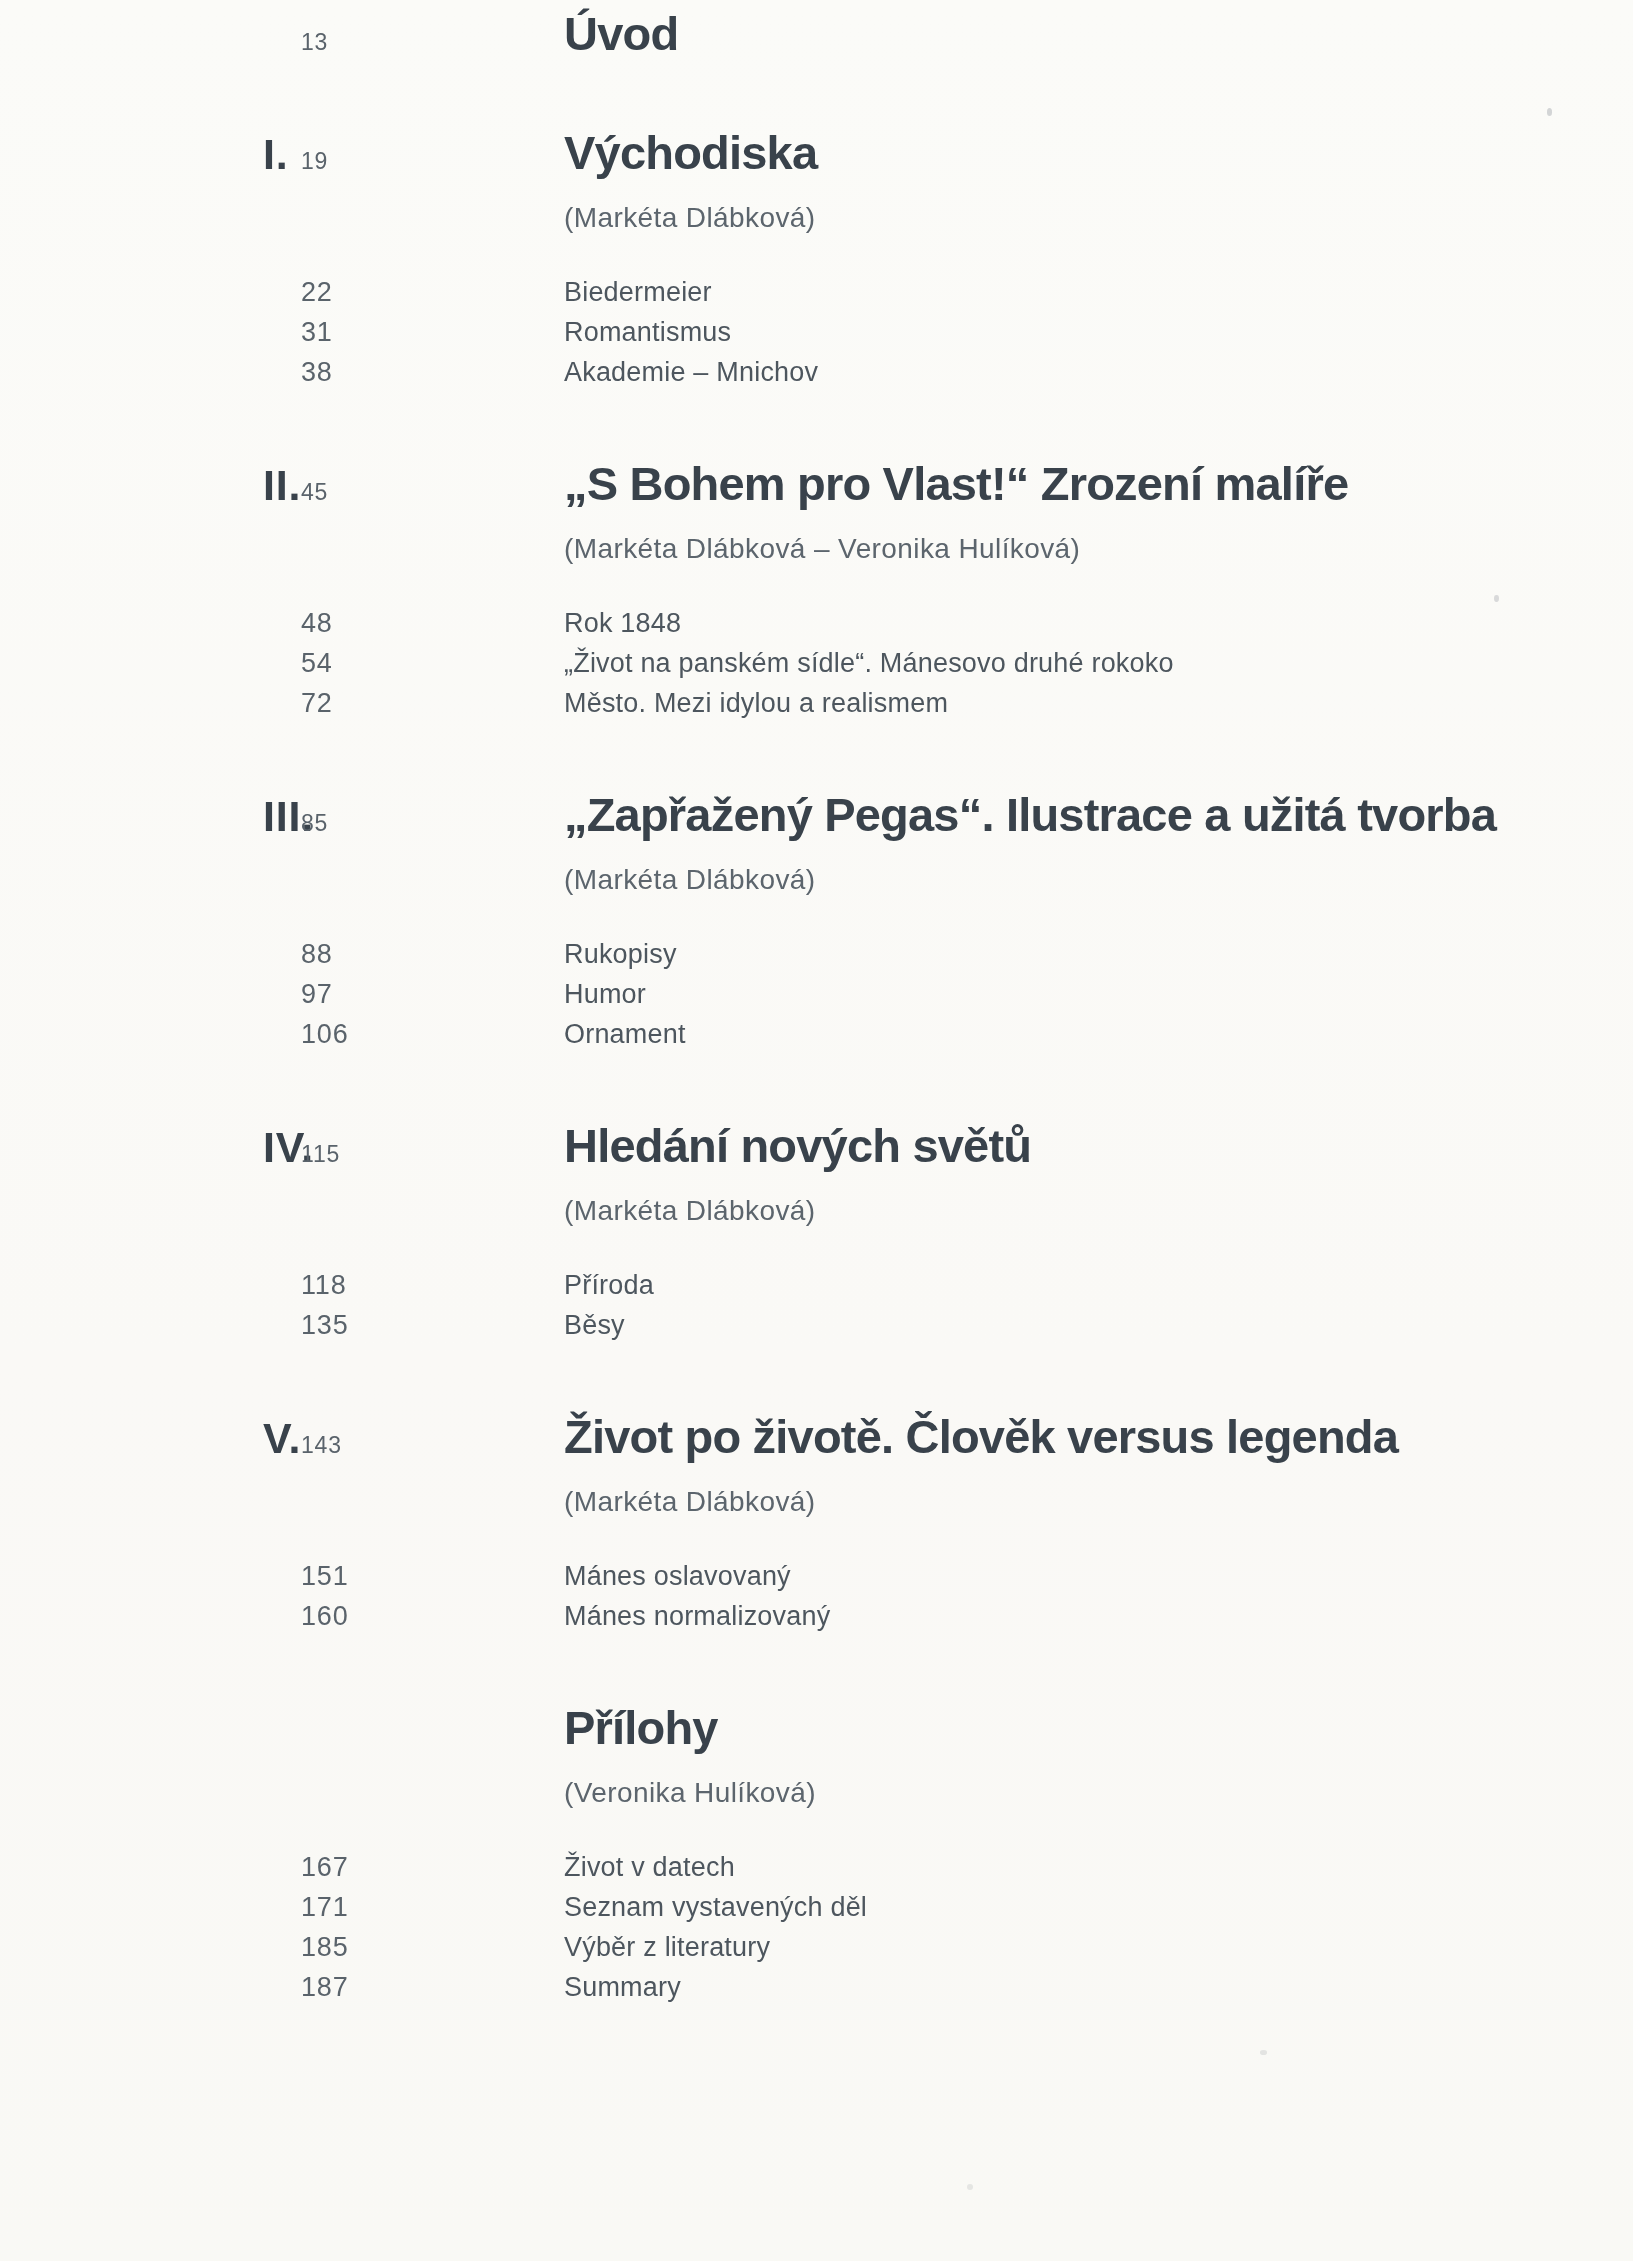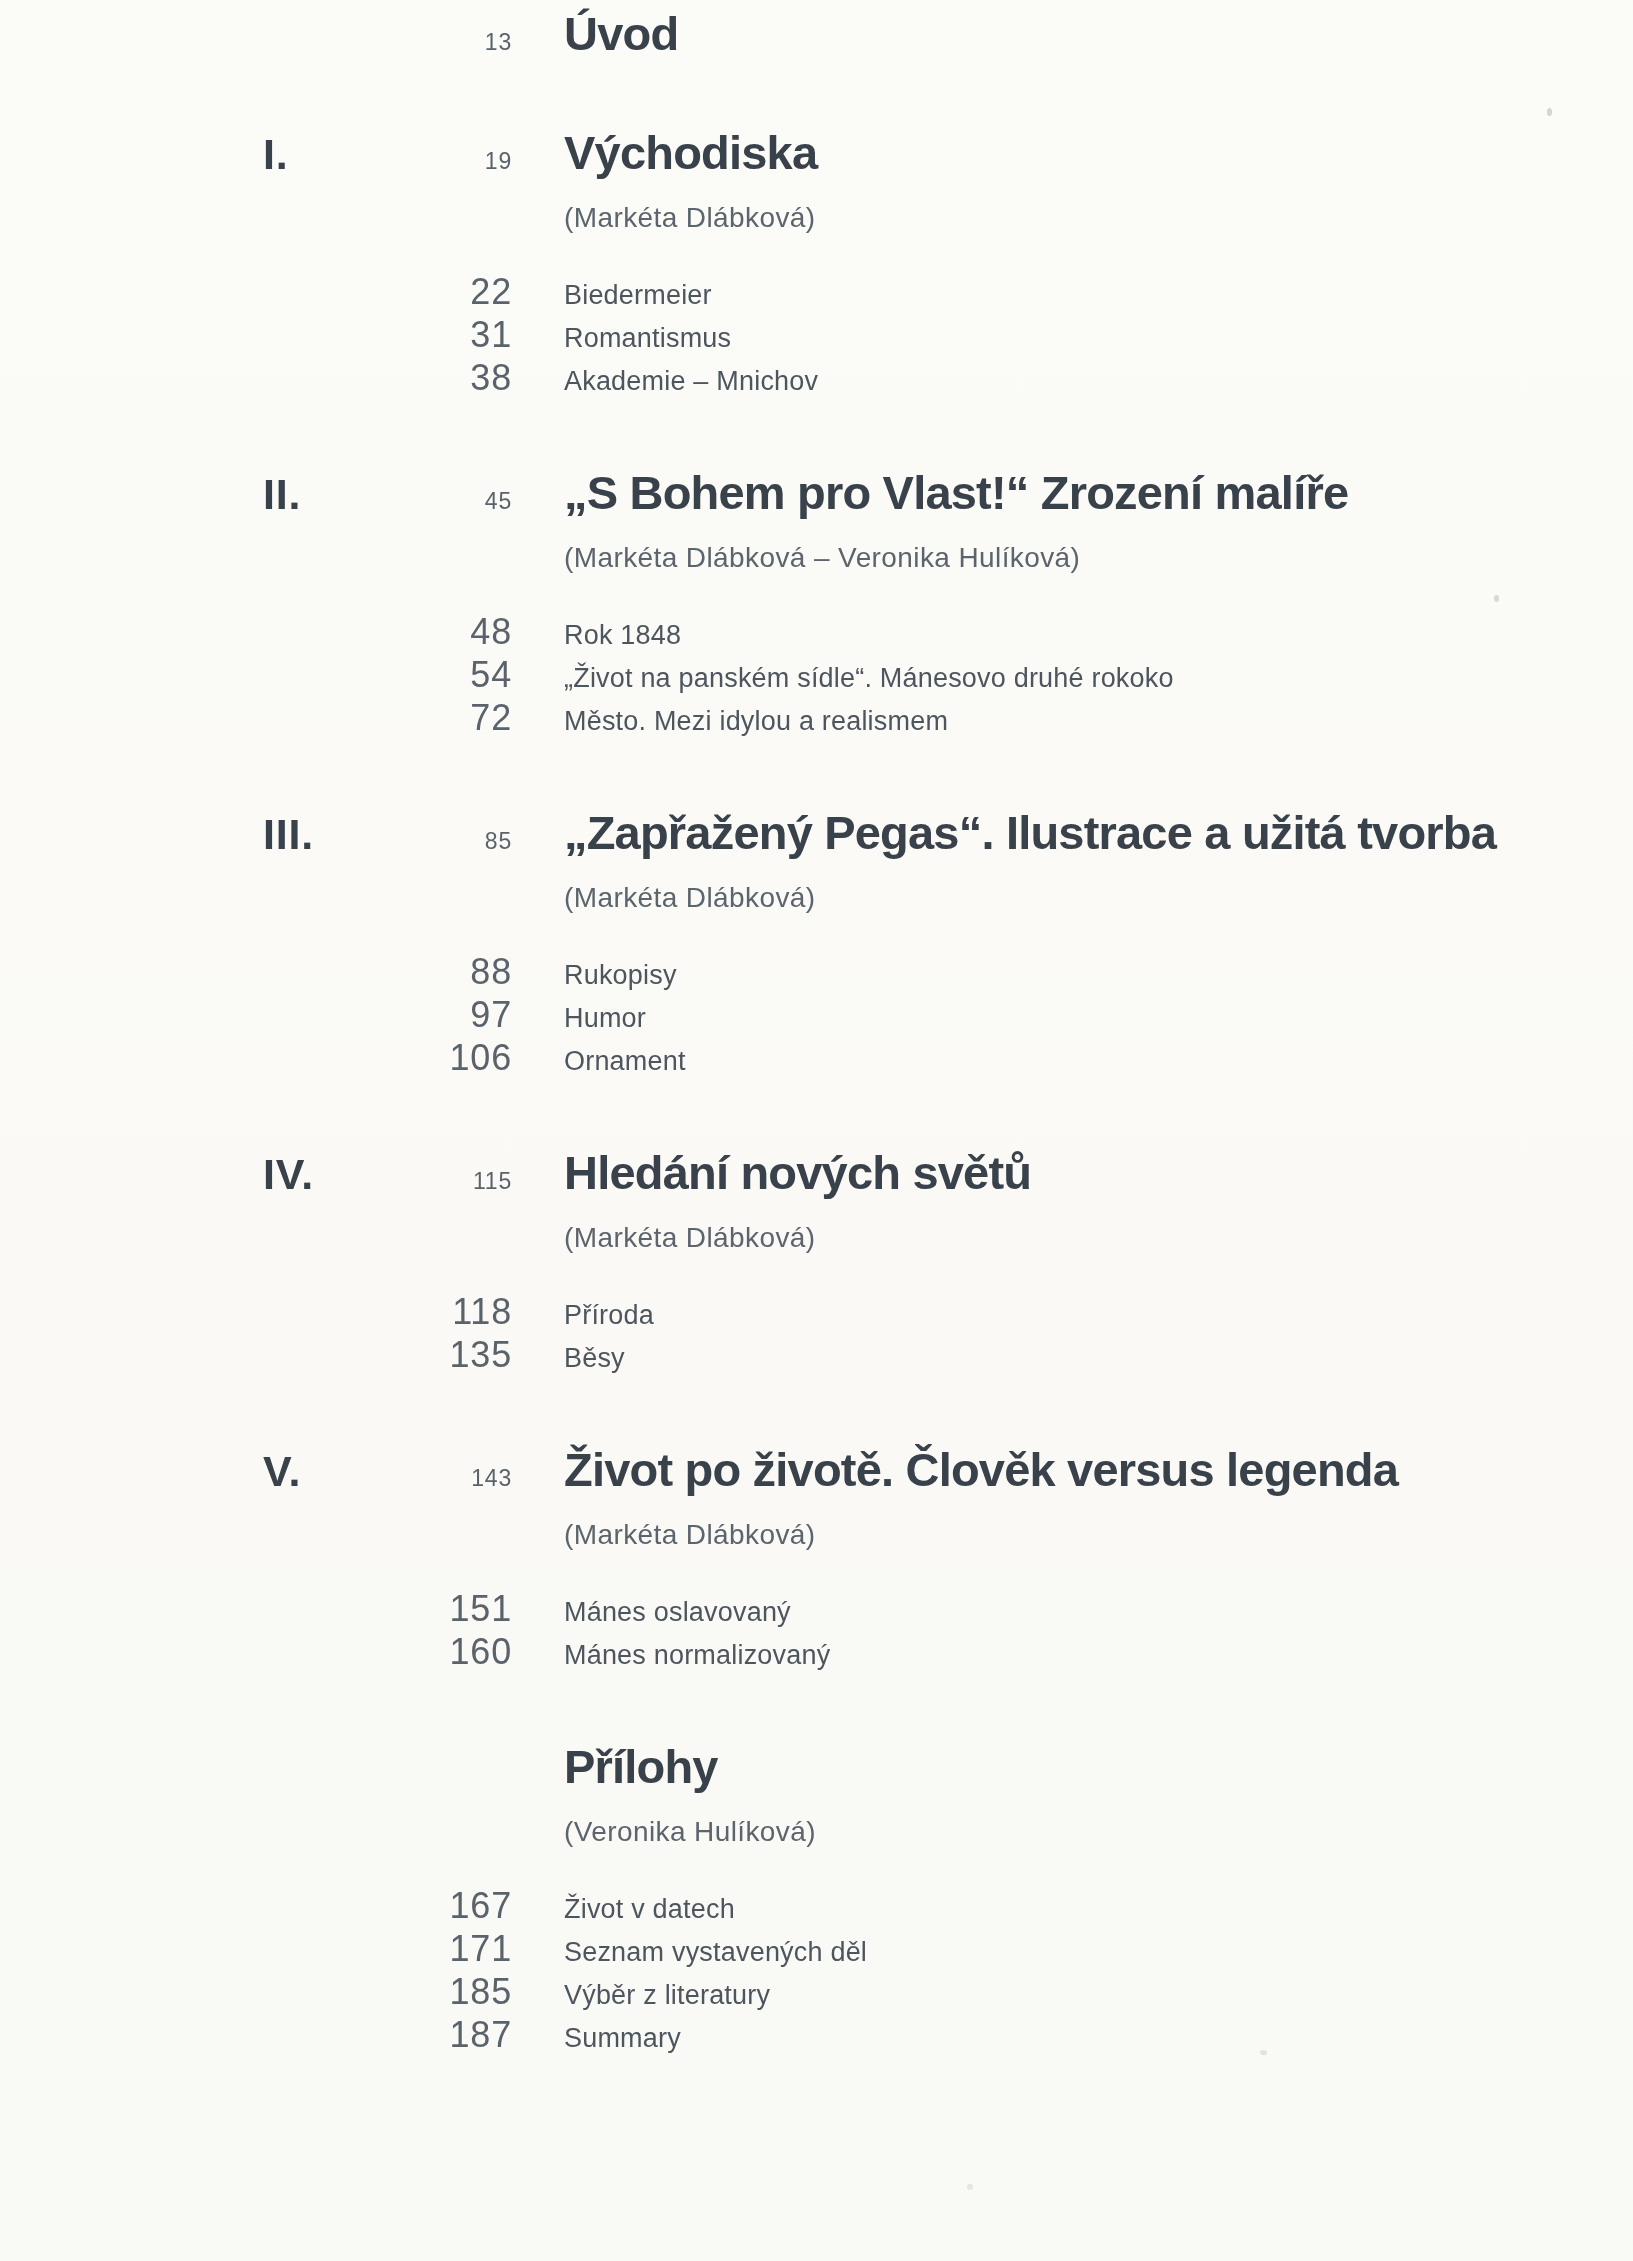--- a/index.html
+++ b/index.html
@@ -13,26 +13,26 @@
   }
   .toc{padding-top:6px;}
 
   
   .row{display:flex;align-items:baseline;}
   .col-numeral{
     flex:none;width:301px;box-sizing:border-box;padding-left:263px;
     white-space:nowrap;overflow:visible;
     font-size:43px;font-weight:bold;color:#39424b;letter-spacing:0.8px;
   }
-  .col-page{flex:none;width:211px;text-align:right;color:#5a636b;}
+  .col-page{flex:none;width:211px;text-align:left;color:#5a636b;}
   .col-gap{flex:none;width:52px;}
   .col-title{flex:1;min-width:0;}
 
   .section-page{font-size:23px;letter-spacing:0.8px;}
-  .item-page{font-size:36px;letter-spacing:0.8px;}
+  .item-page{font-size:27px;letter-spacing:0.8px;}
 
   .section-title{
     font-size:47px;line-height:55px;font-weight:bold;color:#39424b;
     letter-spacing:-0.8px;margin:0;white-space:nowrap;
   }
   .authors{
     font-size:28px;line-height:35px;color:#5c656d;margin-top:20px;
     letter-spacing:0.4px;
   }
   .items{margin-top:37px;}

